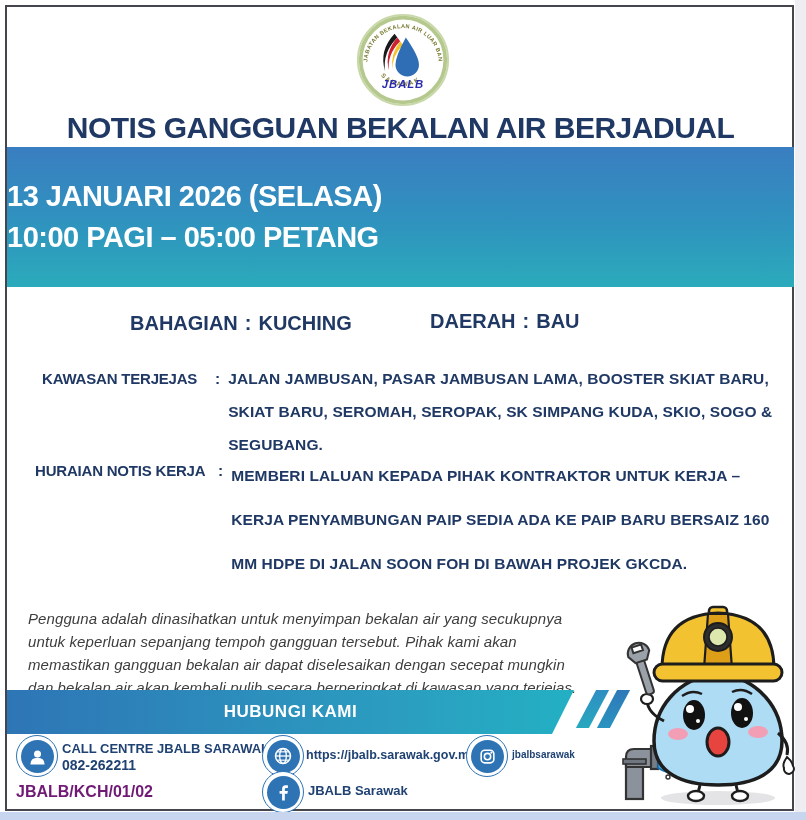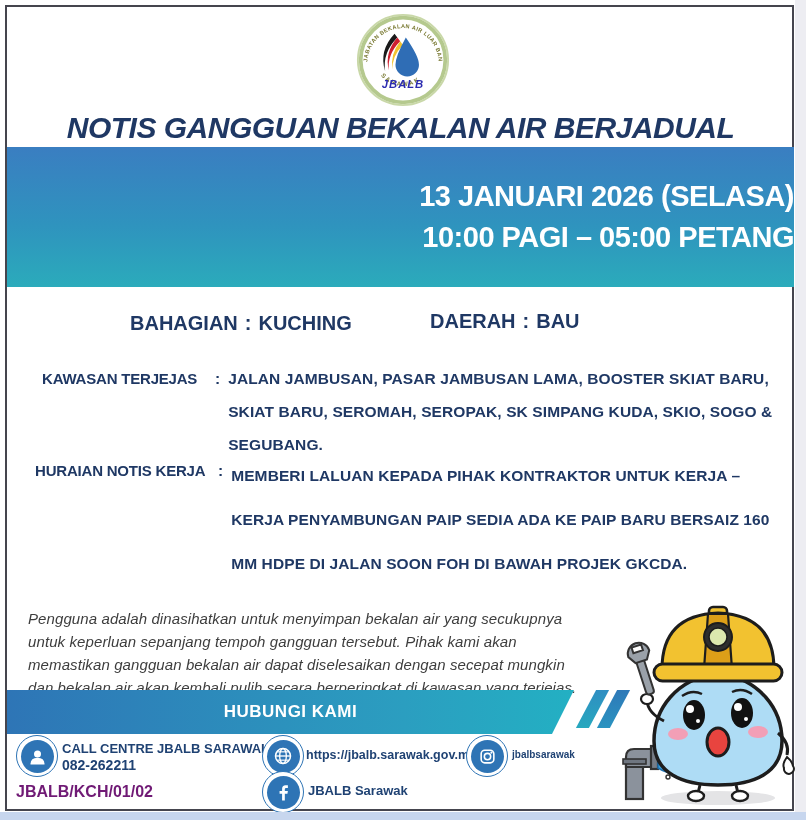--- a/index.html
+++ b/index.html
@@ -5,25 +5,25 @@
   * { margin:0; padding:0; box-sizing:border-box; }
   html,body { width:806px; height:820px; background:#ffffff; font-family:"Liberation Sans", sans-serif; }
   .canvas { position:relative; width:806px; height:820px; background:#ffffff; overflow:hidden; }
   .edge-right { position:absolute; top:0; right:0; width:11px; height:100%; background:#ededf2; z-index:40; }
   .edge-bottom { position:absolute; left:0; bottom:0; width:100%; height:8px; background:#c7d6ee; z-index:41; }
   .frame { position:absolute; left:5px; top:5px; right:12px; bottom:9px; border:2px solid #45454e; background:transparent; z-index:1; }
 
   .logo-wrap { position:absolute; left:356px; top:13px; width:94px; height:94px; z-index:5; }
 
   .title { position:absolute; left:7px; top:111px; width:787px; text-align:center;
-           font-size:30px; font-weight:bold; letter-spacing:-0.5px; color:#1f3864; z-index:5;font-style:italic; }
+           font-size:30px; font-weight:bold; letter-spacing:-0.5px; color:#1f3864; z-index:5; }
 
   .banner { position:absolute; left:7px; top:147px; width:787px; height:140px;
             background:linear-gradient(180deg,#3a7ec1 0%, #2f93be 55%, #2babbb 100%);
-            display:flex; flex-direction:column; align-items:flex-end; justify-content:center;
+            display:flex; flex-direction:column; align-items:flex-start; justify-content:center;
             gap:8px; z-index:5; }
   .banner div { color:#ffffff; font-size:29px; font-weight:bold; letter-spacing:-0.5px; }
 
   .loc-row { position:absolute; left:0; top:312px; width:806px; z-index:5;
              color:#1f3864; font-size:20px; font-weight:bold; }
   .loc-bahagian { position:absolute; left:130px; top:0; white-space:nowrap; }
   .loc-daerah { position:absolute; left:430px; top:-2px; white-space:nowrap; }
   .loc-row .sep { padding:0 7px; }
 
   .section-label { position:absolute; color:#1f3864; font-weight:bold; font-size:15px; letter-spacing:-0.2px; z-index:5; white-space:nowrap;margin-top:8px; }

